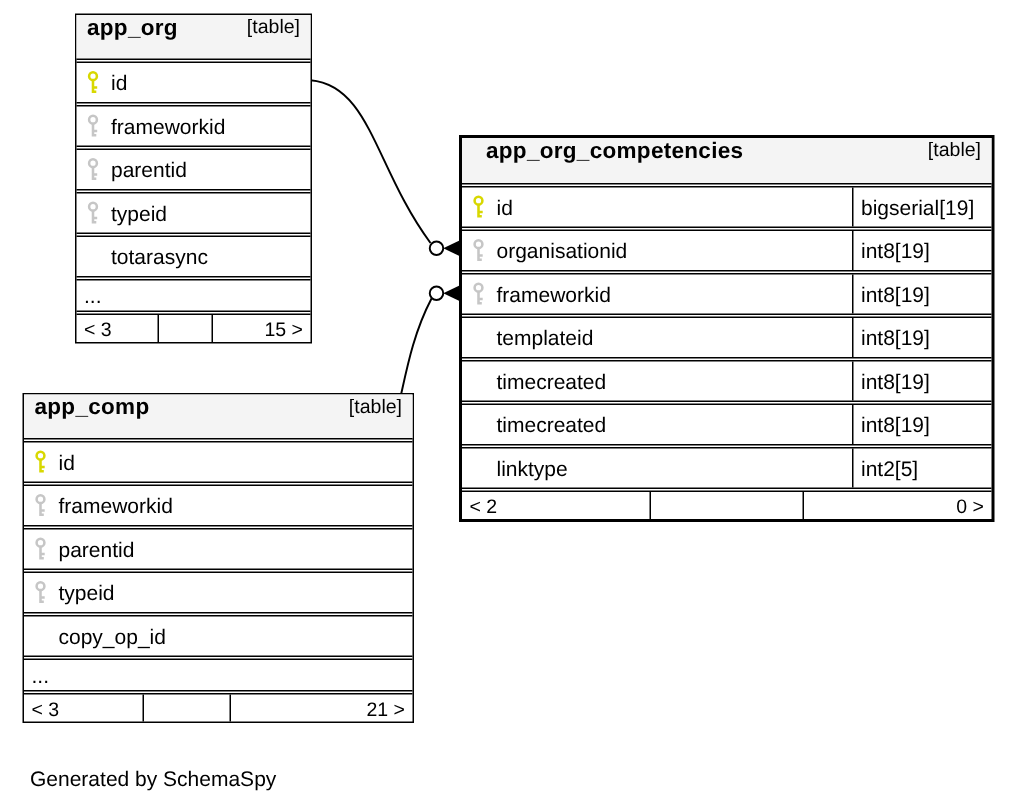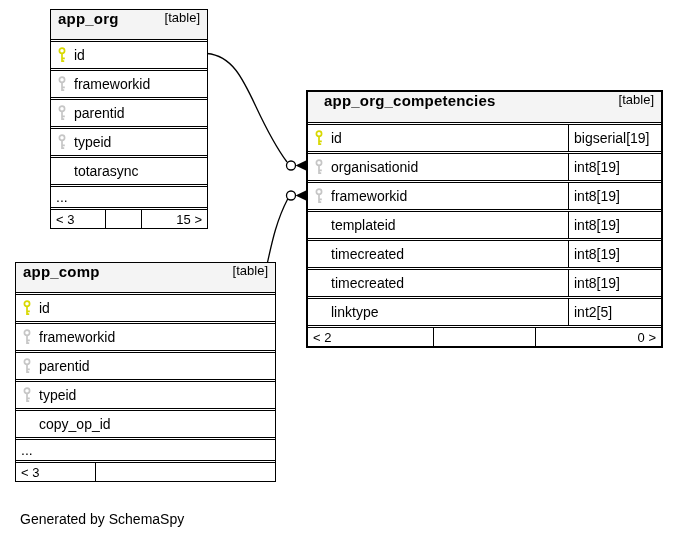--- a/index.html
+++ b/index.html
@@ -197,20 +197,21 @@
             <path d="M5 6.5 V15 M5 11.3 H7.8 M5 14.2 H7.2" stroke="currentColor" stroke-width="1.7" fill="none"></path>
           </svg>
         </span>
         <span>copy_op_id</span>
       </span>
   </div>
   <div class="ellipsis-row">...</div>
   <div class="ftr">
     <span class="fc">&lt; 3</span>
     <span class="fc"></span>
+    <span class="fc">21 &gt;</span>
   </div>
 </div>
 
 <div class="tbl focus t-oc" id="tbl-app-org-competencies">
   <div class="hdr">
     <span class="t">app_org_competencies</span>
     <span class="b">[table]</span>
   </div>
   <div class="row">
     <span class="cell-name">

